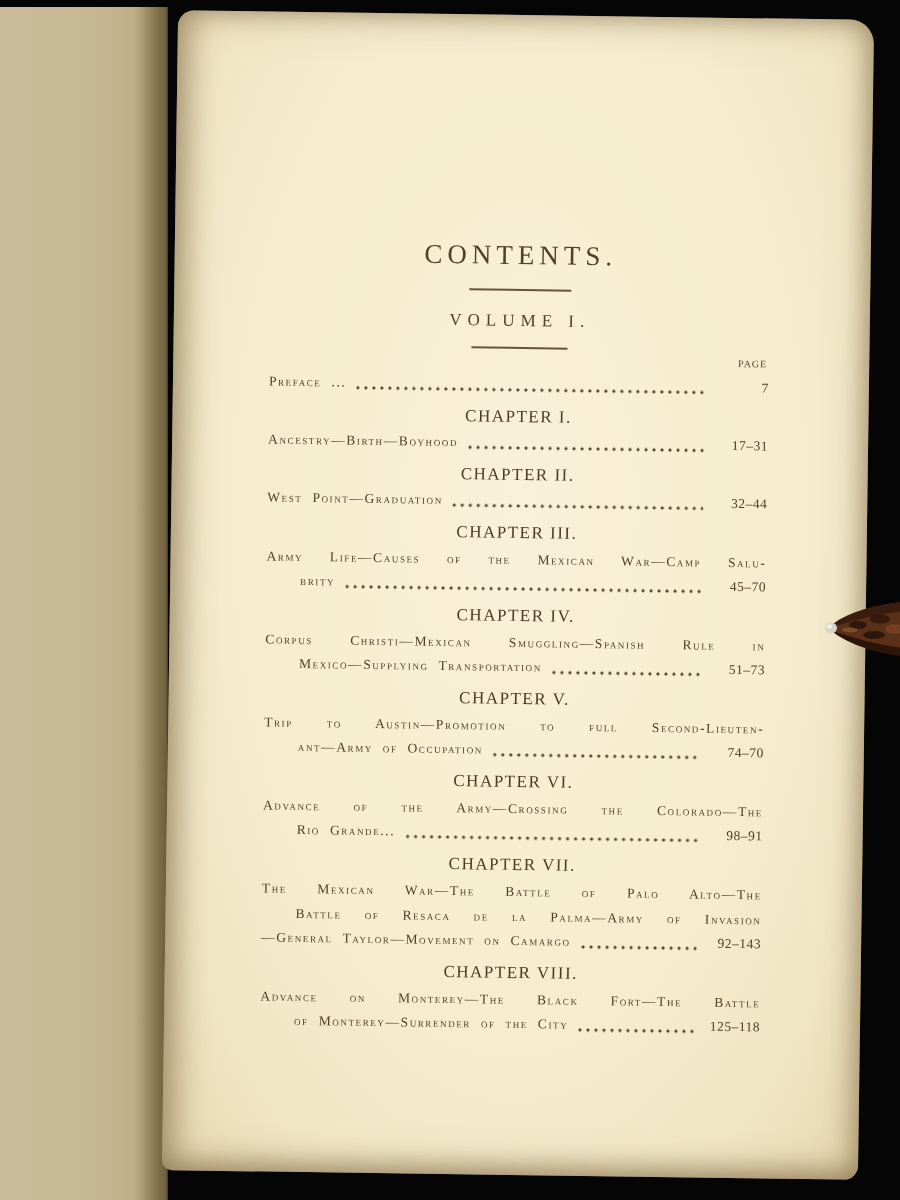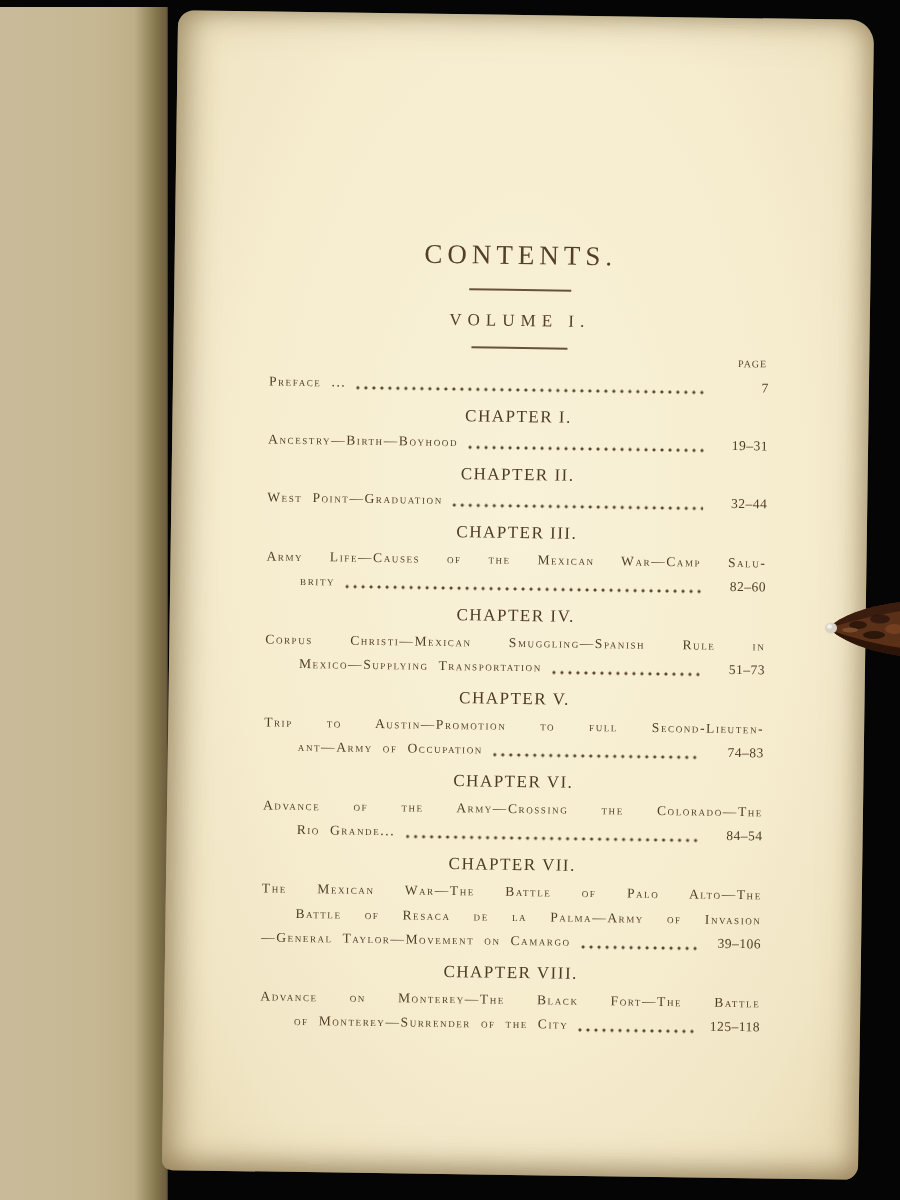--- a/index.html
+++ b/index.html
@@ -72,81 +72,81 @@
       <div class="row" style="margin-top:6px">
         <span class="sc">Preface ...</span>
         <span class="leader"></span>
         <span class="pg">7</span>
       </div>
 
       <h3 class="chap">CHAPTER I.</h3>
       <div class="row">
         <span class="sc">Ancestry—Birth—Boyhood</span>
         <span class="leader"></span>
-        <span class="pg">19–31</span>
+        <span class="pg">17–31</span>
       </div>
 
       <h3 class="chap">CHAPTER II.</h3>
       <div class="row">
         <span class="sc">West Point—Graduation</span>
         <span class="leader"></span>
         <span class="pg">32–44</span>
       </div>
 
       <h3 class="chap">CHAPTER III.</h3>
       <div class="row block just">
         <span class="sc">Army Life—Causes of the Mexican War—Camp Salu-</span>
       </div>
       <div class="row cont">
         <span class="sc">brity</span>
         <span class="leader"></span>
-        <span class="pg">82–60</span>
+        <span class="pg">45–70</span>
       </div>
 
       <h3 class="chap">CHAPTER IV.</h3>
       <div class="row block just">
         <span class="sc">Corpus Christi—Mexican Smuggling—Spanish Rule in</span>
       </div>
       <div class="row cont">
         <span class="sc">Mexico—Supplying Transportation</span>
         <span class="leader"></span>
         <span class="pg">51–73</span>
       </div>
 
       <h3 class="chap">CHAPTER V.</h3>
       <div class="row block just">
         <span class="sc">Trip to Austin—Promotion to full Second-Lieuten-</span>
       </div>
       <div class="row cont">
         <span class="sc">ant—Army of Occupation</span>
         <span class="leader"></span>
-        <span class="pg">74–83</span>
+        <span class="pg">74–70</span>
       </div>
 
       <h3 class="chap">CHAPTER VI.</h3>
       <div class="row block just">
         <span class="sc">Advance of the Army—Crossing the Colorado—The</span>
       </div>
       <div class="row cont">
         <span class="sc">Rio Grande...</span>
         <span class="leader"></span>
-        <span class="pg">84–54</span>
+        <span class="pg">98–91</span>
       </div>
 
       <h3 class="chap">CHAPTER VII.</h3>
       <div class="row block just">
         <span class="sc">The Mexican War—The Battle of Palo Alto—The</span>
       </div>
       <div class="row block just cont">
         <span class="sc">Battle of Resaca de la Palma—Army of Invasion</span>
       </div>
       <div class="row">
         <span class="sc">—General Taylor—Movement on Camargo</span>
         <span class="leader"></span>
-        <span class="pg">39–106</span>
+        <span class="pg">92–143</span>
       </div>
 
       <h3 class="chap">CHAPTER VIII.</h3>
       <div class="row block just">
         <span class="sc">Advance on Monterey—The Black Fort—The Battle</span>
       </div>
       <div class="row cont">
         <span class="sc">of Monterey—Surrender of the City</span>
         <span class="leader"></span>
         <span class="pg">125–118</span>

